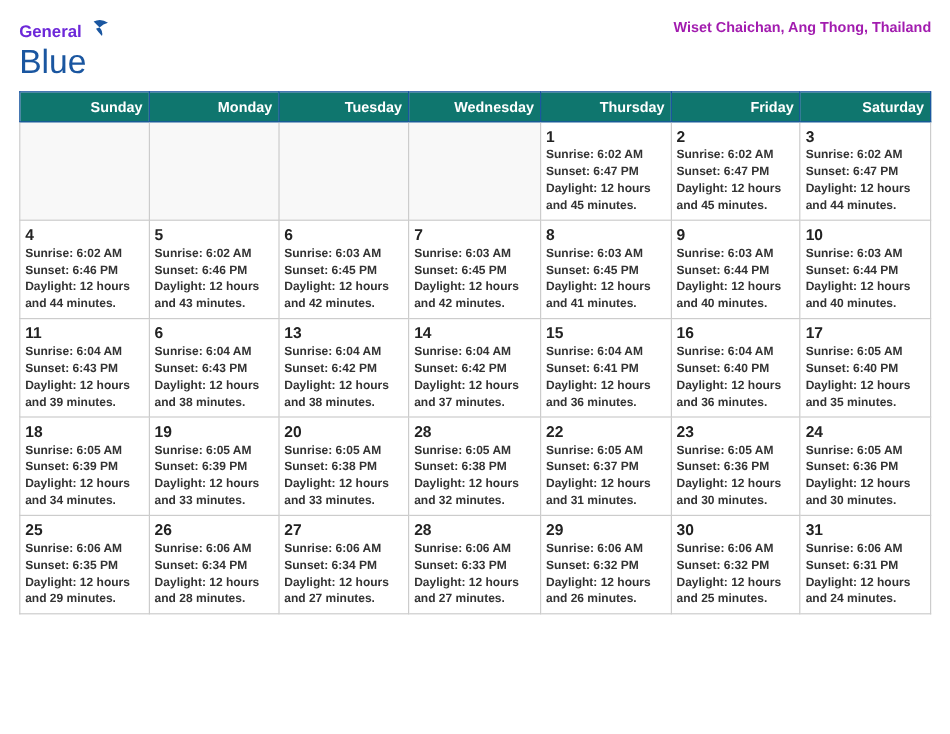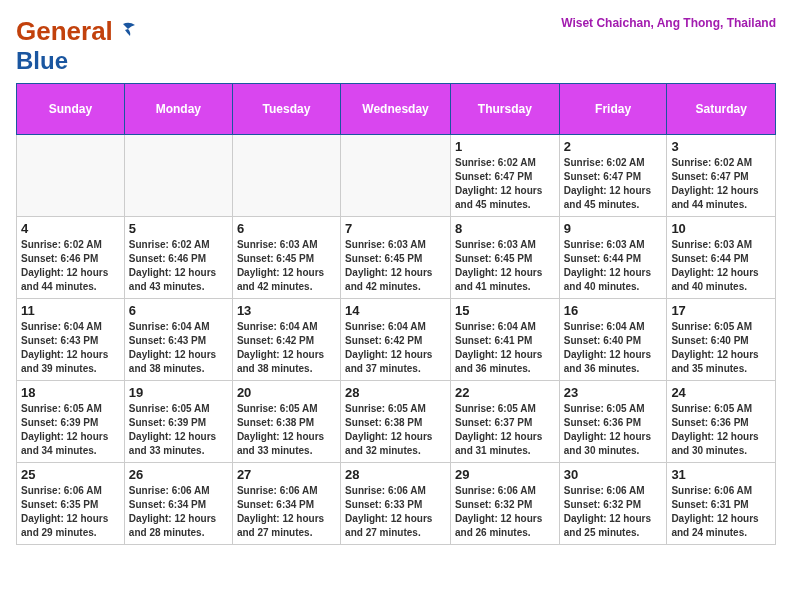--- a/index.html
+++ b/index.html
@@ -33,24 +33,24 @@
       font-size: 12px;
       color: #a21caf;
       font-weight: bold;
     }
     .calendar-table {
       width: 100%;
       border-collapse: collapse;
       font-size: 10.5px;
     }
     .calendar-table th {
-      background-color: #d946ef;
+      background-color: #0f766e;
       color: #fff;
-      text-align: center;
-      padding: 18px 5px;
+      text-align: right;
+      padding: 5px 5px;
       font-size: 12px;
       border: 1px solid #1a56a0;
     }
     .calendar-table td {
       border: 1px solid #ccc;
       vertical-align: top;
       padding: 4px 4px;
       width: 113px;
       height: 80px;
       background: #fff;
@@ -74,28 +74,28 @@
       display: flex;
       align-items: center;
     }
   </style>
 </head>
 <body>
 
 <div class="header-area">
   <div class="logo">
     <div class="logo-row">
-      <span style="font-size:26px;font-weight:bold;color:#c2410c;">General</span>
+      <span style="font-size:14px;font-weight:bold;color:#6d28d9;">General</span>
       <svg width="22" height="22" viewBox="0 0 22 22" style="margin-left:2px;margin-top:-2px;">
         <path d="M8 4 Q14 1 20 5 Q16 6 13 9 Q11 7 8 4Z" fill="#1a56a0"></path>
         <path d="M13 9 Q16 12 15 16 Q12 13 10 10 Q11.5 9.5 13 9Z" fill="#1a56a0"></path>
       </svg>
     </div>
     <div>
-      <span style="font-size:24px;font-weight:bold;color:#1a56a0;">Blue</span>
+      <span style="font-size:28px;font-weight:normal;color:#1a56a0;">Blue</span>
     </div>
   </div>
   <div class="title-area">
     <div class="subtitle">Wiset Chaichan, Ang Thong, Thailand</div>
   </div>
 </div>
 
 <table class="calendar-table">
   <thead>
     <tr>

